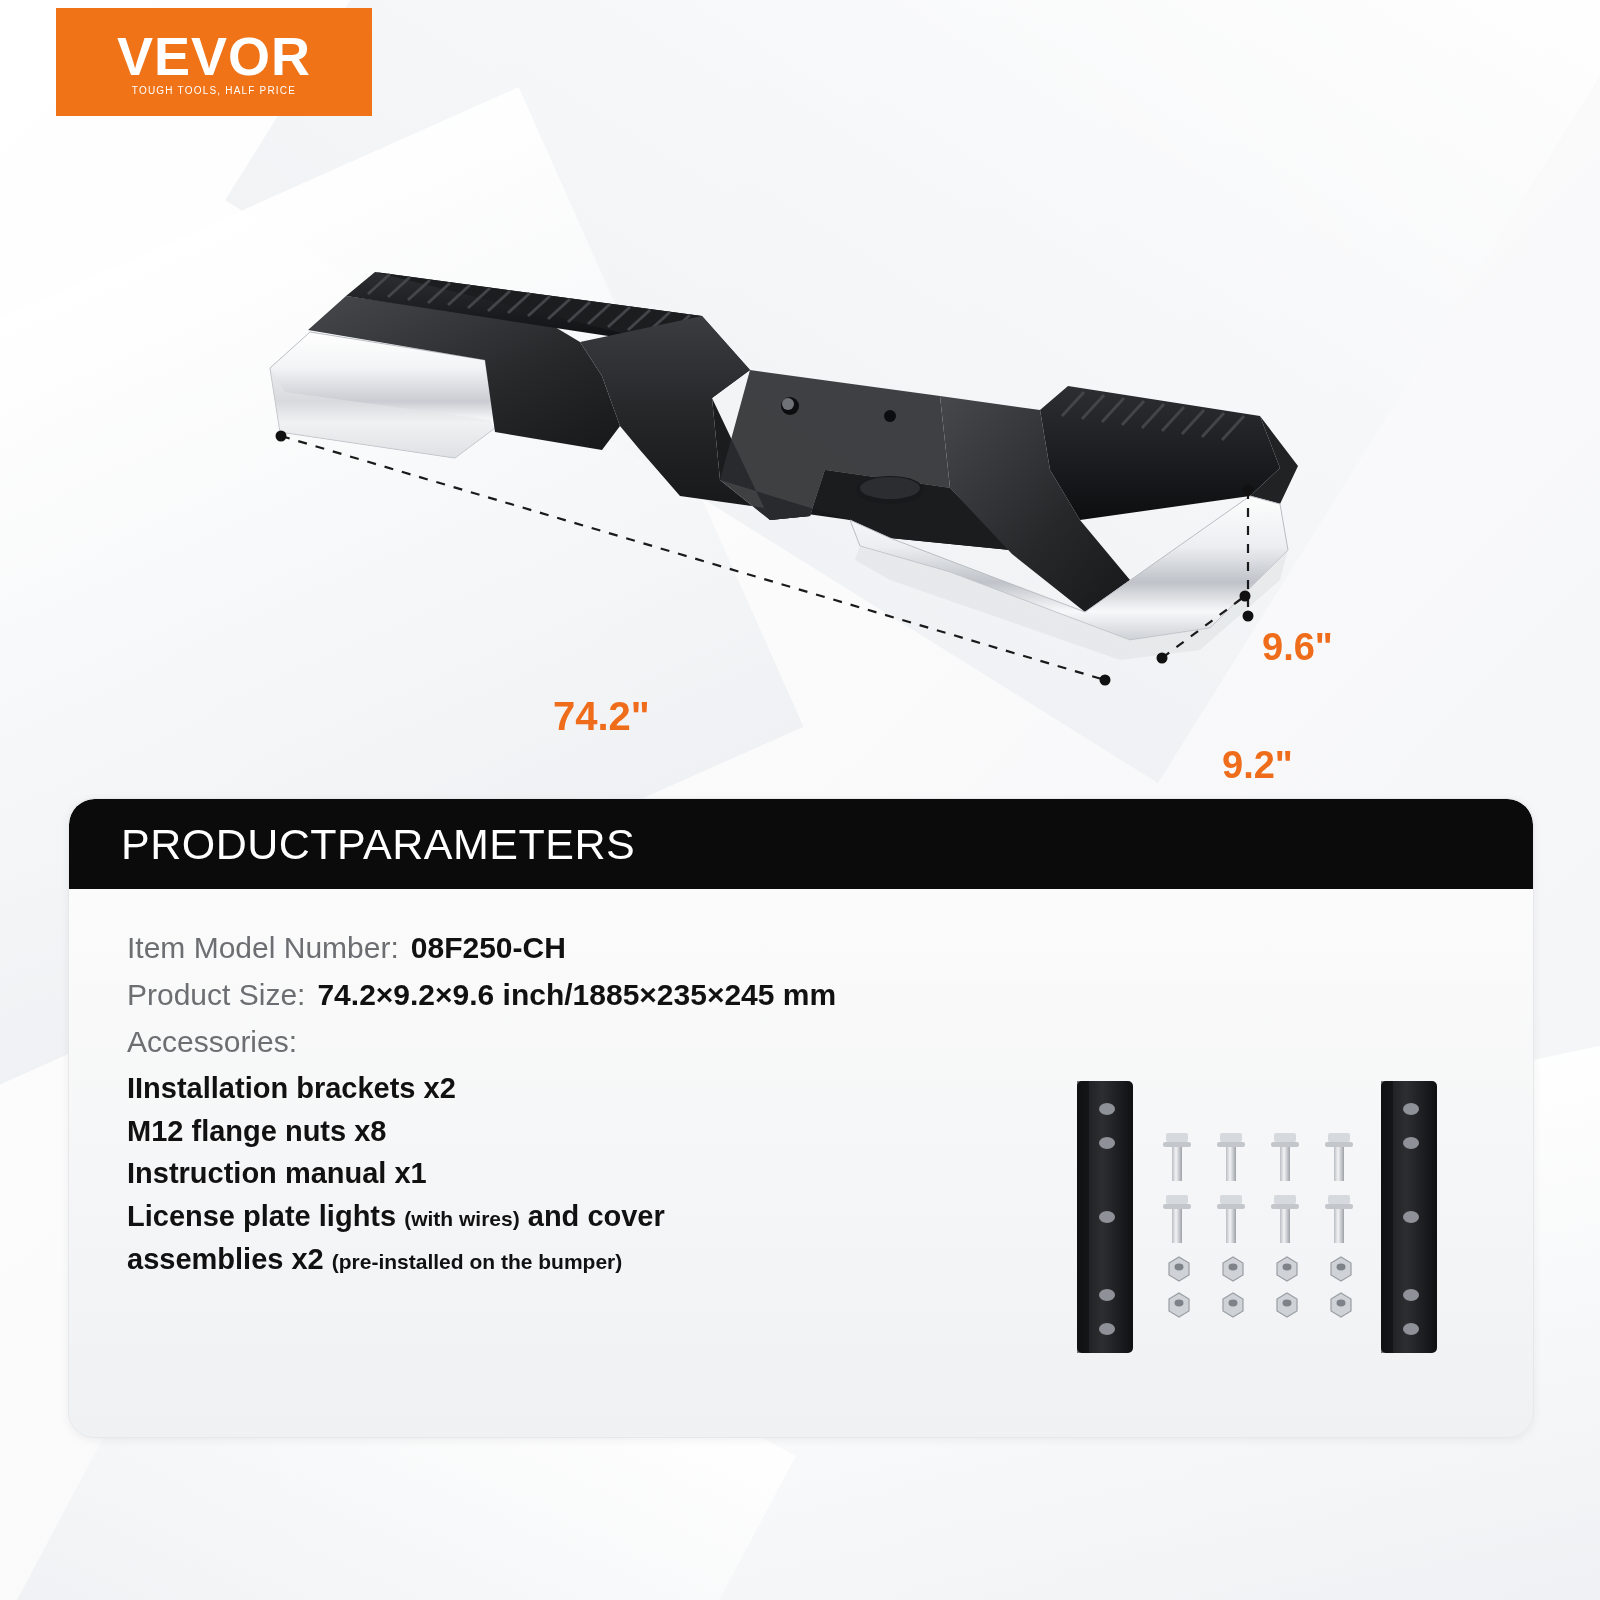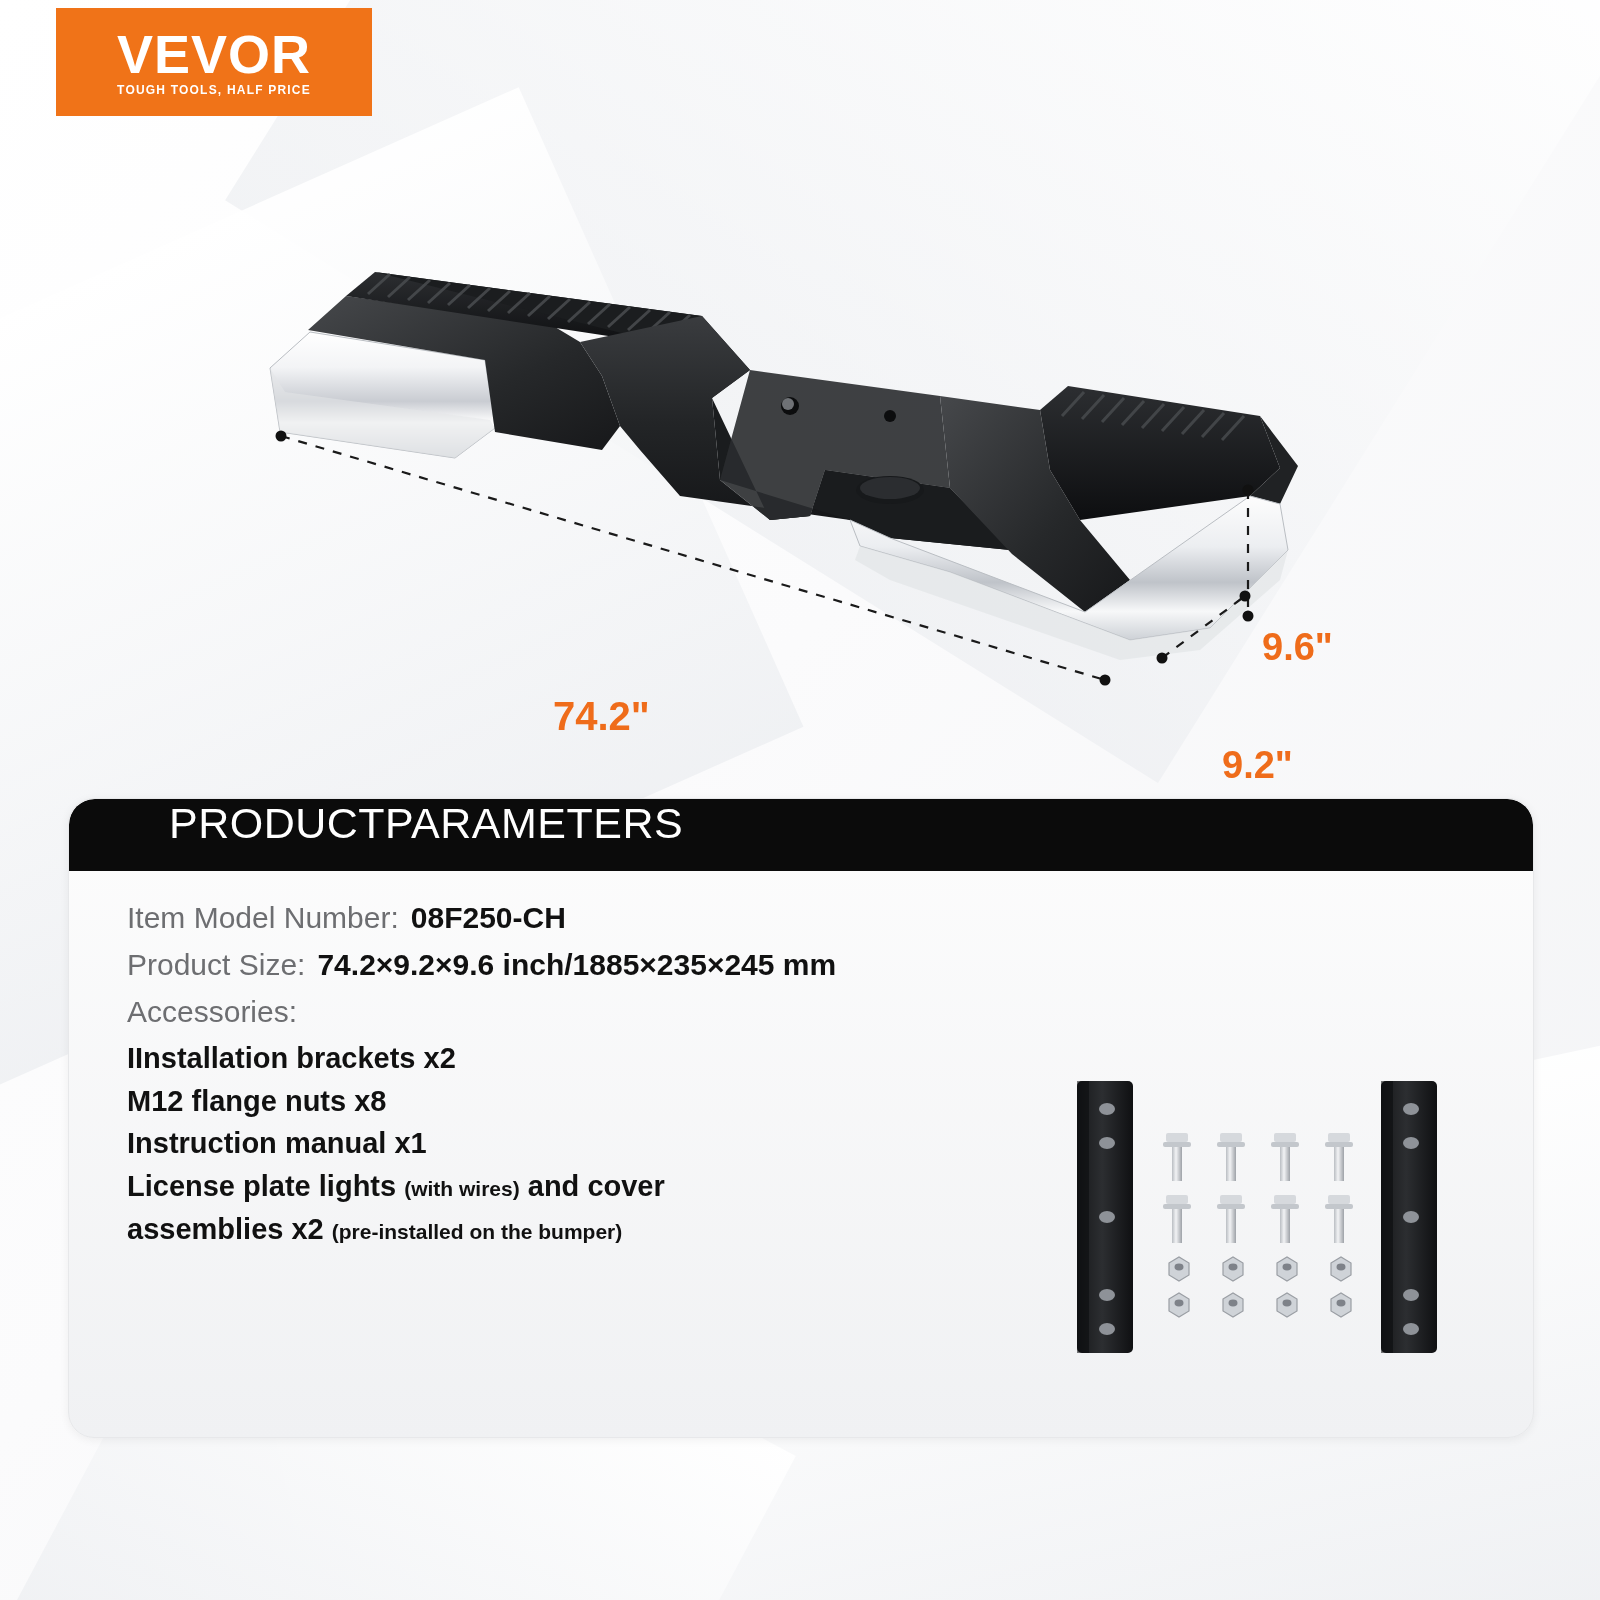--- a/index.html
+++ b/index.html
@@ -36,21 +36,21 @@
     width:316px; height:108px;
     background:#f07318;
     display:flex; flex-direction:column; align-items:center; justify-content:center;
     color:#fff;
   }
   .logo .word {
     font-size:54px; font-weight:bold; letter-spacing:1px; line-height:1;
     font-family:"Liberation Sans", sans-serif;
   }
   .logo .tag {
-    font-size:12px; letter-spacing:1.2px; margin-top:2px; font-weight:bold;
+    font-size:10px; letter-spacing:1.2px; margin-top:2px; font-weight:normal;
   }
 
   
   .hero { position:absolute; left:0; top:110px; width:1600px; height:680px; }
 
   .bumper { position:absolute; left:250px; top:110px; width:1060px; height:460px; }
 
   .dim-label {
     position:absolute;
     color:#ef6c1a;
@@ -64,32 +64,32 @@
   
   .panel {
     position:absolute; left:68px; top:798px; width:1466px; height:640px;
     border-radius:26px;
     background: linear-gradient(180deg,#fdfdfd 0%, #f0f1f3 100%);
     box-shadow: 0 2px 10px rgba(0,0,0,.06);
     overflow:hidden;
     border:1px solid #e7e8ea;
   }
   .panel-head {
-    height:72px; background:#0b0b0b; display:flex; align-items:flex-start;
-    border-top-left-radius:26px; border-top-right-radius:26px;padding-left:48px;
+    height:90px; background:#0b0b0b; display:flex; align-items:center;
+    border-top-left-radius:26px; border-top-right-radius:26px;
   }
   .panel-head h1 {
     margin:0 0 0 52px;
     color:#ffffff;
     font-size:43px;
     font-weight:normal;
     letter-spacing:.5px;
     font-family:"Liberation Sans", sans-serif;
   }
-  .panel-body { position:relative; padding:30px 0 0 58px; }
+  .panel-body { position:relative; padding:30px 0 0 58px;margin-top:12px; }
 
   .row { margin-bottom:13px; font-size:0; white-space:nowrap; }
   .lbl {
     font-size:30px; color:#6d6e71; font-weight:normal;
     font-family:"Liberation Sans", sans-serif;
   }
   .val {
     font-size:30px; color:#111; font-weight:bold; margin-left:12px;
     font-family:"Liberation Sans", sans-serif;
   }

